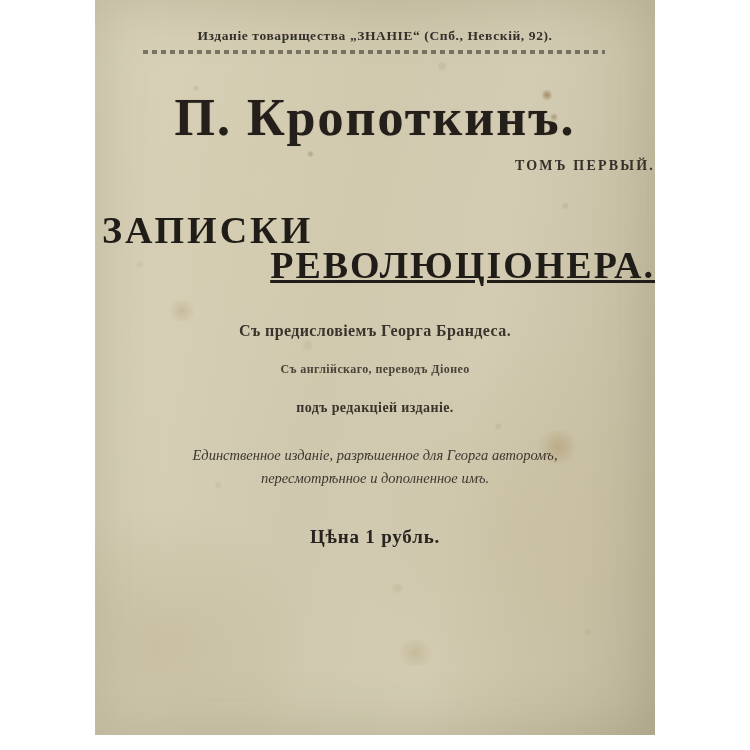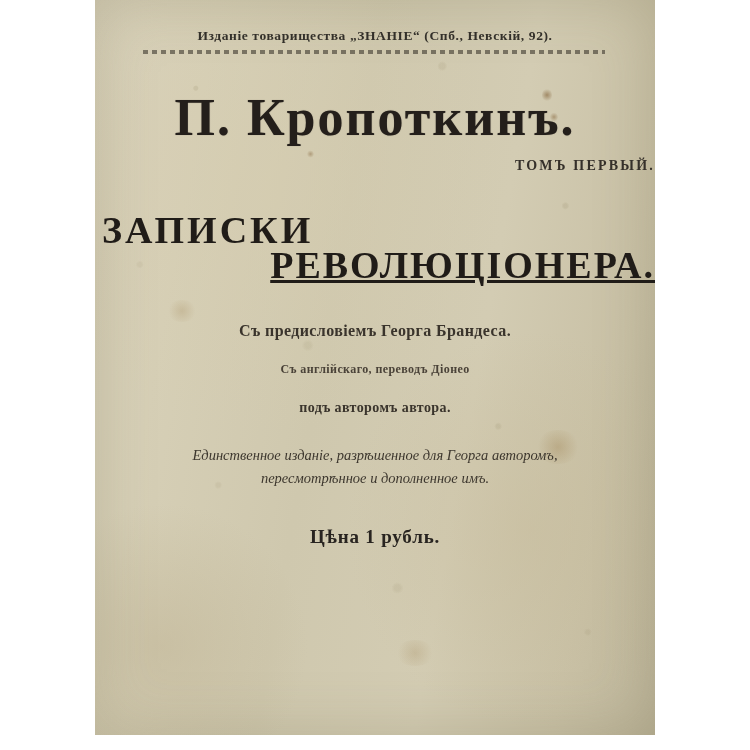--- a/index.html
+++ b/index.html
@@ -215,21 +215,21 @@
   <div class="line" id="volume-label">ТОМЪ ПЕРВЫЙ.</div>
 
   <div class="line" id="title-line-1">ЗАПИСКИ</div>
 
   <div class="line" id="title-line-2">РЕВОЛЮЦІОНЕРА.</div>
 
   <div class="line" id="preface-credit">Съ предисловіемъ Георга Брандеса.</div>
 
   <div class="line" id="translation-credit">Съ англійскаго, переводъ Діонео</div>
 
-  <div class="line" id="editor-credit">подъ авторомъ автора.</div>
+  <div class="line" id="editor-credit">подъ редакціей изданіе.</div>
 
   <div id="edition-note">
     <div>Единственное изданіе, разрѣшенное для Георга авторомъ,</div>
     <div>пересмотрѣнное и дополненное имъ.</div>
   </div>
 
   <div class="line" id="price-line">Цѣна 1 рубль.</div>
 
 
 

